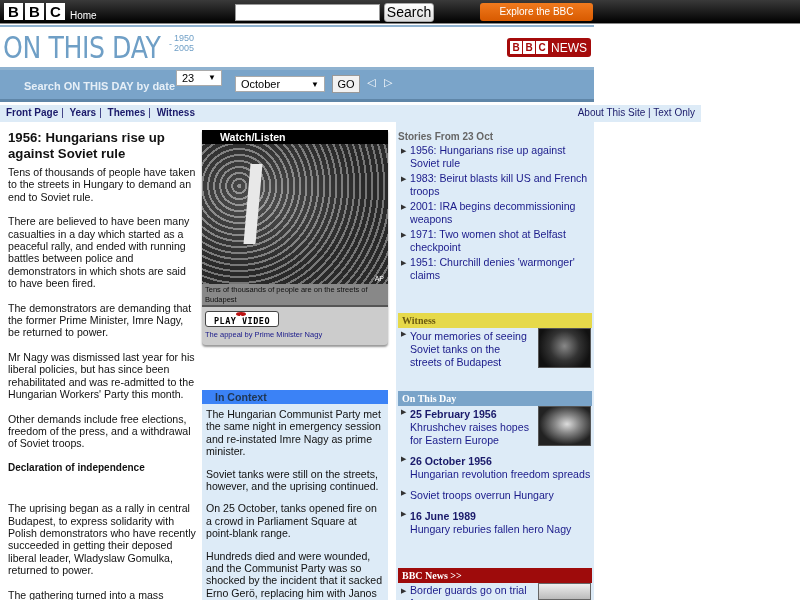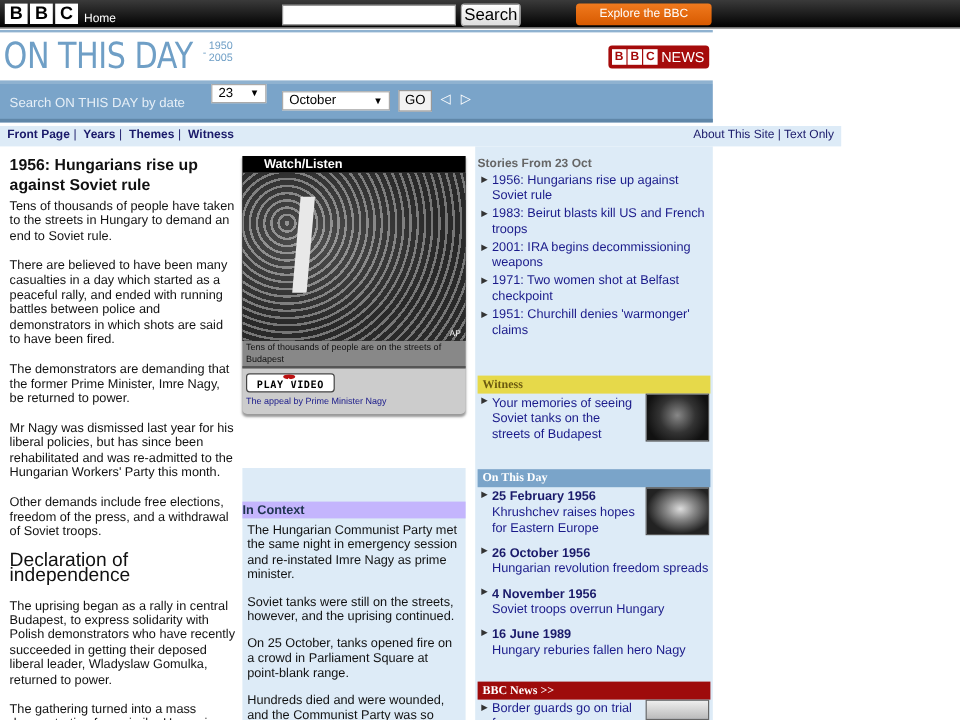--- a/index.html
+++ b/index.html
@@ -20,62 +20,62 @@
   .otd-title { position: absolute; left: 3px; top: 3px; font-size: 30px; color: #6f9fc6; letter-spacing: -0.5px; font-family: "DejaVu Sans", sans-serif; font-weight: normal; transform: scaleX(0.84); transform-origin: left; }
   .otd-years { position: absolute; left: 174px; top: 6px; font-size: 9px; line-height: 10px; color: #6f9fc6; }
   .otd-dash { position: absolute; left: 169px; top: 12px; font-size: 9px; color: #6f9fc6; }
   .date-title { position: absolute; left: 347px; top: 2px; font-size: 28px; color: #c0282d; }
   .bbcnews-logo { position: absolute; left: 507px; top: 11px; width: 84px; height: 19px; background: #a50b0b; border-radius: 3px; display: flex; align-items: center; padding-left: 3px; gap: 1px; }
   .bbcnews-logo .b { display: inline-block; width: 12px; height: 13px; background: #fff; color: #a50b0b; font-weight: bold; font-size: 10px; line-height: 13px; text-align: center; }
   .bbcnews-logo .news { color: #fff; font-size: 12px; margin-left: 2px; }
 
   
   .datebar { position: absolute; left: 0; top: 70px; width: 594px; height: 32px; background: #7aa4c9; border-bottom: 3px solid #5f86a8; }
-  .datebar-label { position: absolute; left: 8px; top: 10px; color: #e6eff7; font-size: 11px; font-weight: normal; }
+  .datebar-label { position: absolute; left: 24px; top: 10px; color: #e6eff7; font-size: 11px; font-weight: bold; }
   .day-select { position: absolute; left: 176px; top: 0px; width: 46px; height: 16px; background: #fff; border: 1px solid #aaa; font-size: 11px; padding-left: 5px; line-height: 14px; }
   .month-select { position: absolute; left: 235px; top: 6px; width: 90px; height: 16px; background: #fff; border: 1px solid #aaa; font-size: 11px; padding-left: 5px; line-height: 15px; }
   .sel-arrow { position: absolute; right: 5px; top: 0; font-size: 8px; }
   .go-btn { position: absolute; left: 332px; top: 5px; width: 28px; height: 18px; background: #f2f2f2; border: 1px solid #999; font-size: 11px; text-align: center; line-height: 17px; }
   .prev-arrow, .next-arrow { position: absolute; top: 6px; font-size: 11px; color: #fff; }
   .prev-arrow { left: 367px; }
   .next-arrow { left: 384px; }
 
   
   .navbar { position: absolute; left: 0; top: 105px; width: 701px; height: 17px; background: #ddebf7; font-size: 10px; }
   .nav-left { position: absolute; left: 6px; top: 2px; color: #1a1a6a; font-weight: bold; }
   .nav-left a { color: #1a1a6a; }
   .nav-left .sep { color: #1a1a6a; font-weight: normal; margin: 0 3px; }
   .nav-right { position: absolute; right: 6px; top: 2px; color: #1a1a6a; }
   .nav-right a { color: #1a1a6a; }
 
   
   .article { position: absolute; left: 8px; top: 130px; width: 188px; font-size: 10.6px; line-height: 12.4px; color: #111; }
   .article h1 { font-size: 13.2px; line-height: 16px; font-weight: bold; margin-bottom: 4px; }
   .article p { margin-bottom: 12px; }
-  .article h2 { font-size: 16px; font-weight: normal; margin-bottom: 12px; }
+  .article h2 { font-size: 10px; font-weight: bold; margin-bottom: 28px; }
 
   
   .watch-box { position: absolute; left: 202px; top: 130px; width: 186px; height: 215px; background: #cccccc; border-radius: 0 0 4px 4px; box-shadow: 0 2px 2px #999; }
   .watch-header { height: 14px; background: #000000; color: #fff; font-weight: bold; font-size: 10.6px; padding-left: 18px; line-height: 14px; }
   .watch-img { width: 186px; height: 140px; background:
       radial-gradient(ellipse at 30% 40%, #666 0%, #222 60%),
       #222; position: relative; overflow: hidden; }
   .watch-img .crowd { position: absolute; inset: 0; background:
       repeating-radial-gradient(circle at 20% 30%, #ddd 0 2px, #333 2px 6px),
       #444; opacity: 0.45; }
   .watch-img .flag { position: absolute; left: 45px; top: 20px; width: 12px; height: 80px; background: #e8e8e8; transform: skewX(-5deg); }
   .watch-img .ap { position: absolute; right: 4px; bottom: 2px; font-size: 7px; color: #fff; }
   .watch-caption { background: #888; color: #111; font-size: 7.5px; line-height: 10px; padding: 1px 3px 2px; height: 23px; border-bottom: 2px solid #555; }
   .play-video { margin: 4px 0 0 3px; width: 74px; height: 16px; background: #fff; border: 1px solid #444; border-radius: 3px; display: flex; align-items: center; font-size: 8.5px; font-weight: bold; letter-spacing: 0.5px; font-family: "DejaVu Sans Mono", monospace; flex-direction: column; }
   .play-icon { width: 10px; height: 10px; background: #b11; border-radius: 50%; margin: 0 4px 0 2px; position: relative; }
   .play-icon::after { content: ""; position: absolute; left: 3.5px; top: 2.5px; border-left: 4px solid #fff; border-top: 2.5px solid transparent; border-bottom: 2.5px solid transparent; }
   .appeal-link { display: block; margin: 3px 0 0 3px; font-size: 7.5px; color: #1a1a8a; }
 
   .context-box { position: absolute; left: 202px; top: 390px; width: 186px; height: 210px; background: #ddebf7; }
-  .context-header { height: 14px; background: #c4b5fd; color: #1f3550; font-weight: bold; font-size: 10.6px; padding-left: 0; line-height: 14px; margin-top: 28px; }
+  .context-header { height: 14px; background: #3b82f6; color: #1f3550; font-weight: bold; font-size: 10.6px; padding-left: 13px; line-height: 14px; }
   .context-body { padding: 4px 3px 0 4px; font-size: 10.6px; line-height: 12.4px; color: #111; }
   .context-body p { margin-bottom: 10px; }
 
   
   .right-col { position: absolute; left: 396px; top: 122px; width: 198px; height: 478px; background: #ddebf7; }
   .stories-title { position: absolute; left: 2px; top: 9px; font-size: 10px; font-weight: bold; color: #666; }
   .story-list { position: absolute; left: 4px; top: 22px; width: 194px; list-style: none; }
   .story-list li { position: relative; padding-left: 10px; font-size: 10.6px; line-height: 13px; color: #1a1a8a; margin-bottom: 2px; }
   .bullet { position: absolute; left: 1px; top: 0; font-size: 7px; color: #333; }
 
@@ -215,21 +215,20 @@
         <span class="d">25 February 1956</span>
         <span class="t" style="width:124px;">Khrushchev raises hopes for Eastern Europe</span>
       </li>
     <li>
         <span class="bullet">▶</span>
         <span class="d">26 October 1956</span>
         <span class="t">Hungarian revolution freedom spreads</span>
       </li>
     <li>
         <span class="bullet">▶</span>
-        <span class="d">4 November 1956</span>
         <span class="t">Soviet troops overrun Hungary</span>
       </li>
     <li>
         <span class="bullet">▶</span>
         <span class="d">16 June 1989</span>
         <span class="t">Hungary reburies fallen hero Nagy</span>
       </li>
   </ul>
 
   <div class="section-header news-header">BBC News &gt;&gt;</div>

